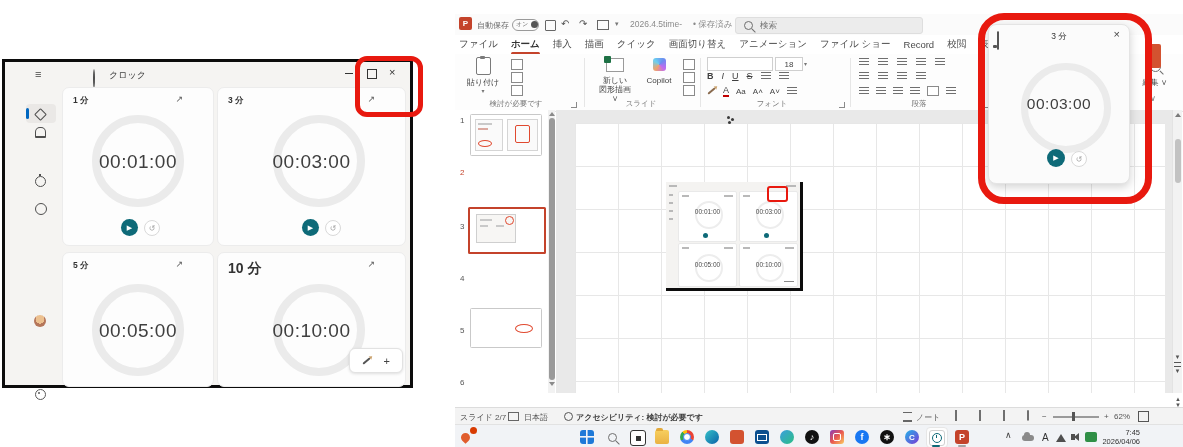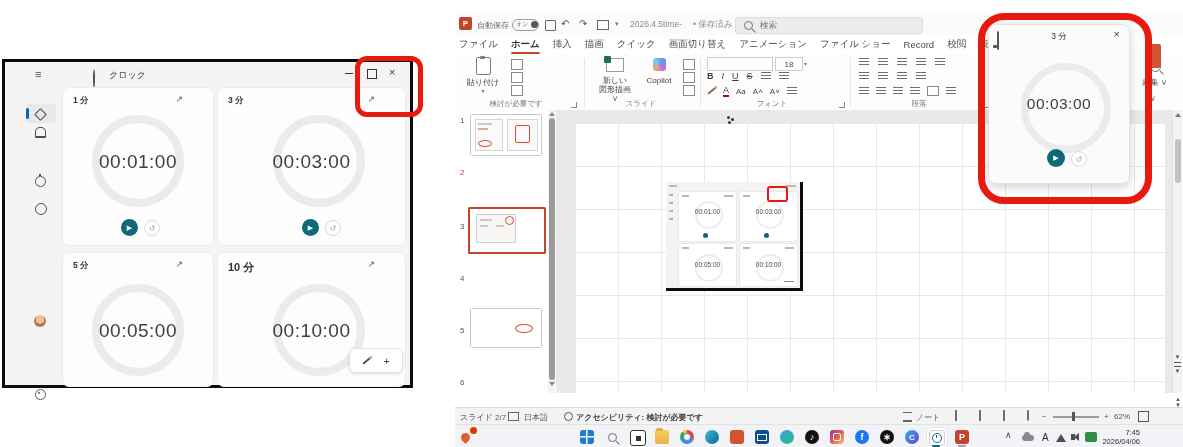--- a/index.html
+++ b/index.html
@@ -393,21 +393,21 @@
   
   <div class="a card" style="left:57px;top:190px;width:150px;height:133px">
     <span class="a" style="left:10px;top:7px;font-size:8.5px;font-weight:700;color:#333">5 分</span>
     <span class="a cardico" style="right:30px;top:7px">↗</span>
 
     <div class="a ring" style="left:29px;top:31px;width:76px;height:76px"></div>
     <div class="a ttime ct" style="left:0;top:67px;width:150px;font-size:19px">00:05:00</div>
   </div>
   
   <div class="a card" style="left:212px;top:190px;width:187px;height:133px">
-    <span class="a" style="left:10px;top:7px;font-size:11px;font-weight:700;color:#333">10 分</span>
+    <span class="a" style="left:10px;top:7px;font-size:14px;font-weight:700;color:#333">10 分</span>
     <span class="a cardico" style="right:30px;top:7px">↗</span>
 
     <div class="a ring" style="left:55px;top:31px;width:76px;height:76px"></div>
     <div class="a ttime ct" style="left:0;top:67px;width:187px;font-size:19px">00:10:00</div>
   </div>
   
   <div class="a fx" style="left:344px;top:286px;width:52px;height:23px;background:#fff;border:1px solid #e2e2e2;border-radius:6px;box-shadow:0 1px 3px rgba(0,0,0,.12);justify-content:space-evenly">
     <span class="pencil" style="background:#555"></span>
     <span style="font-size:11px;color:#444">+</span>
   </div>

